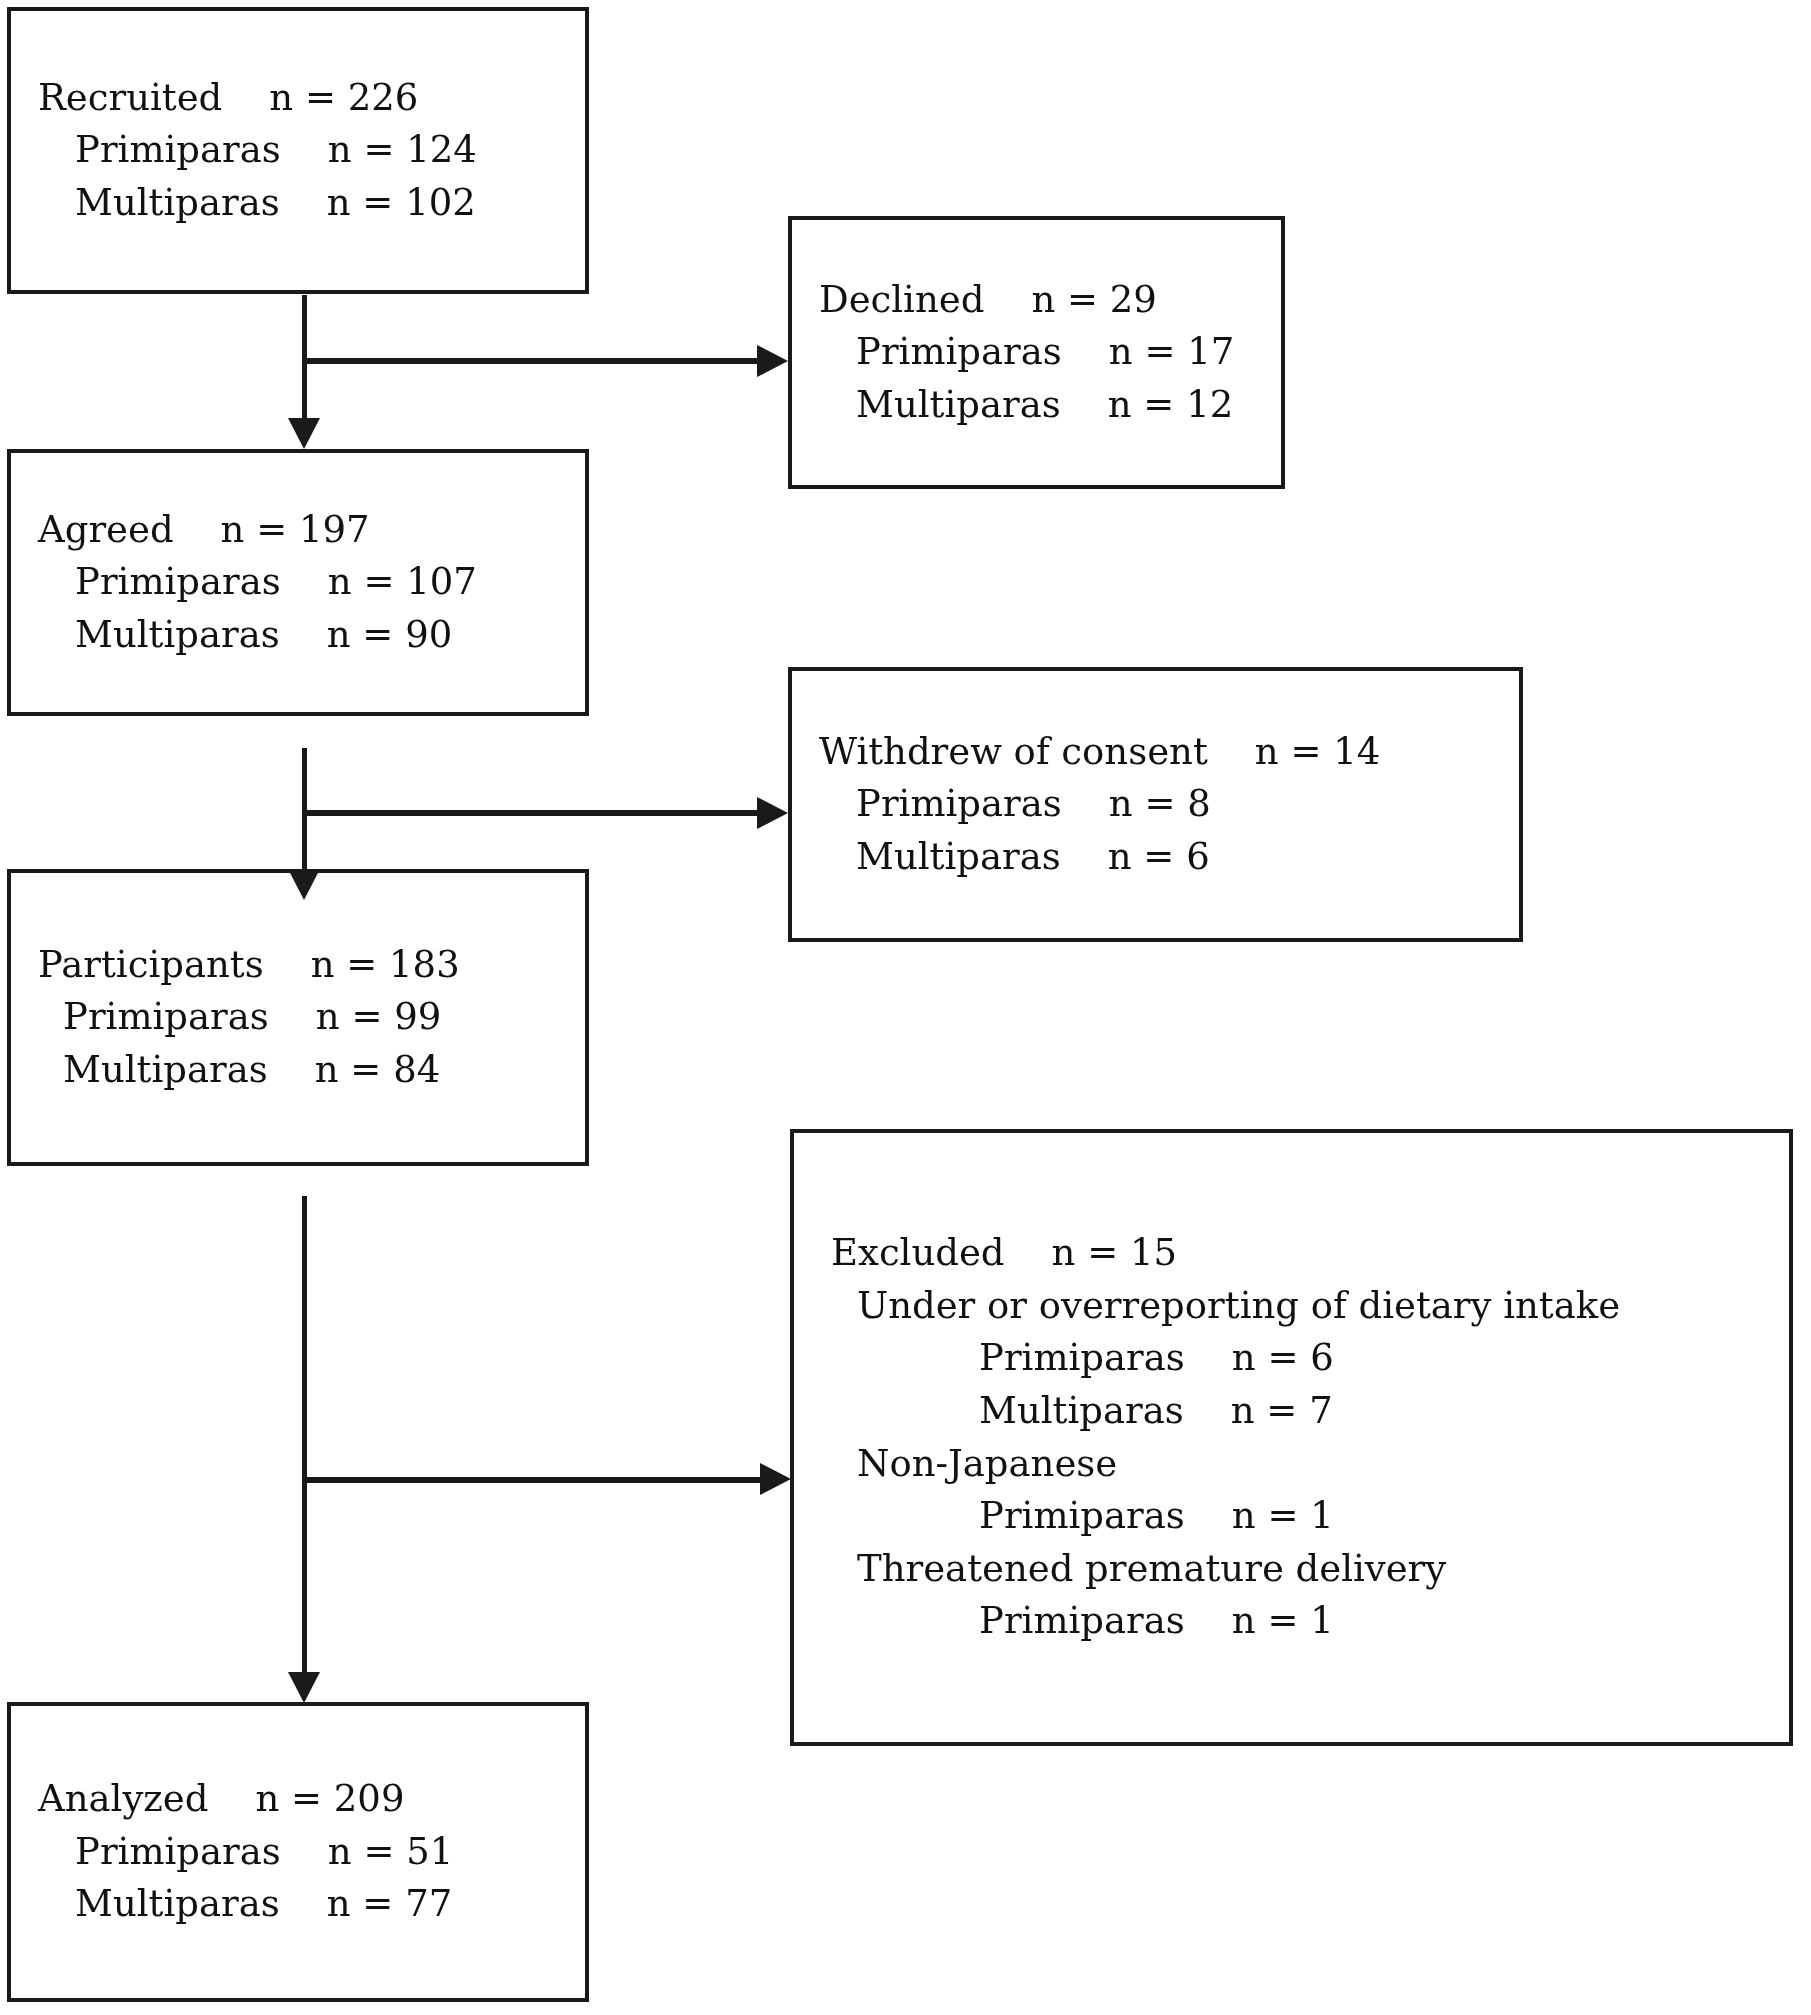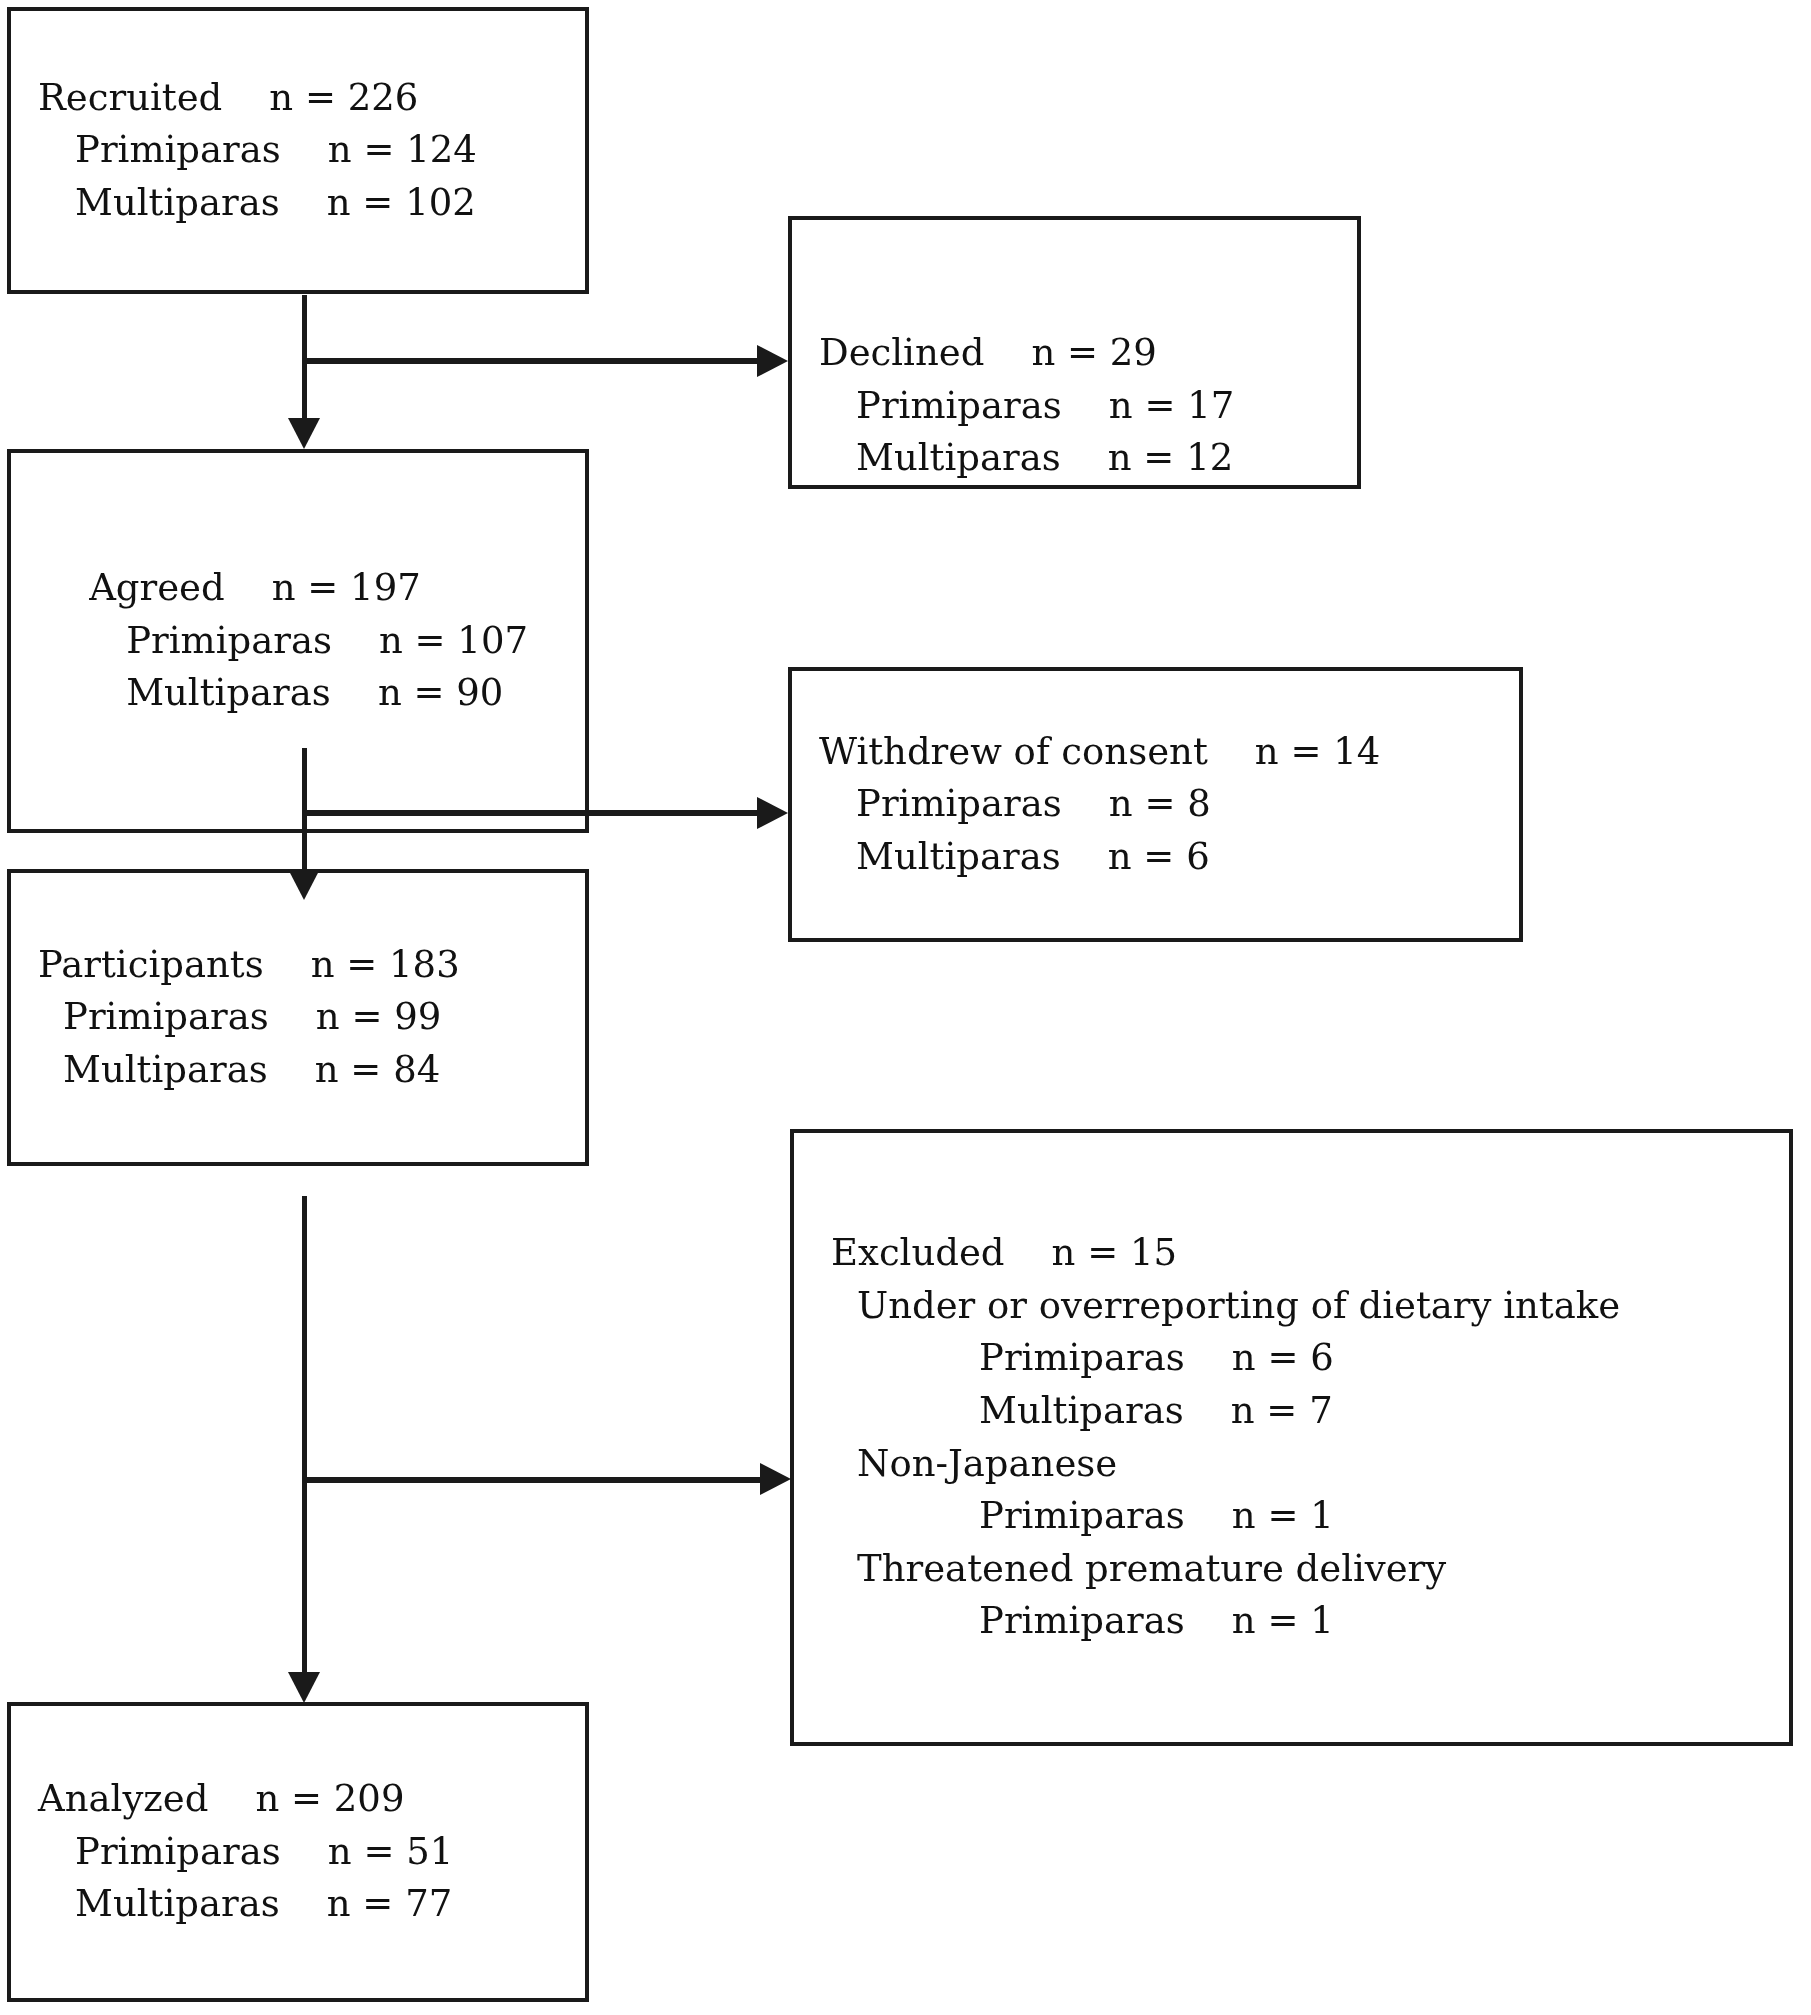--- a/index.html
+++ b/index.html
@@ -68,29 +68,29 @@
 <div id="canvas">
 
   <div class="node" style="left:7px; top:7px; width:582px; height:287px;">
     <div class="body">
       <div class="txt">Recruited    n = 226</div>
       <div class="txt" style="padding-left:37px;">Primiparas    n = 124</div>
       <div class="txt" style="padding-left:37px;">Multiparas    n = 102</div>
     </div>
   </div>
 
-  <div class="node" style="left:788px; top:216px; width:573px; height:273px;justify-content:flex-end;">
+  <div class="node" style="left:788px; top:216px; width:497px; height:273px;">
     <div class="body">
       <div class="txt">Declined    n = 29</div>
       <div class="txt" style="padding-left:37px;">Primiparas    n = 17</div>
       <div class="txt" style="padding-left:37px;">Multiparas    n = 12</div>
     </div>
   </div>
 
-  <div class="node" style="left:7px; top:449px; width:582px; height:384px;align-items:center;">
+  <div class="node" style="left:7px; top:449px; width:582px; height:267px;">
     <div class="body">
       <div class="txt">Agreed    n = 197</div>
       <div class="txt" style="padding-left:37px;">Primiparas    n = 107</div>
       <div class="txt" style="padding-left:37px;">Multiparas    n = 90</div>
     </div>
   </div>
 
   <div class="node" style="left:788px; top:667px; width:735px; height:275px;">
     <div class="body">
       <div class="txt">Withdrew of consent    n = 14</div>

